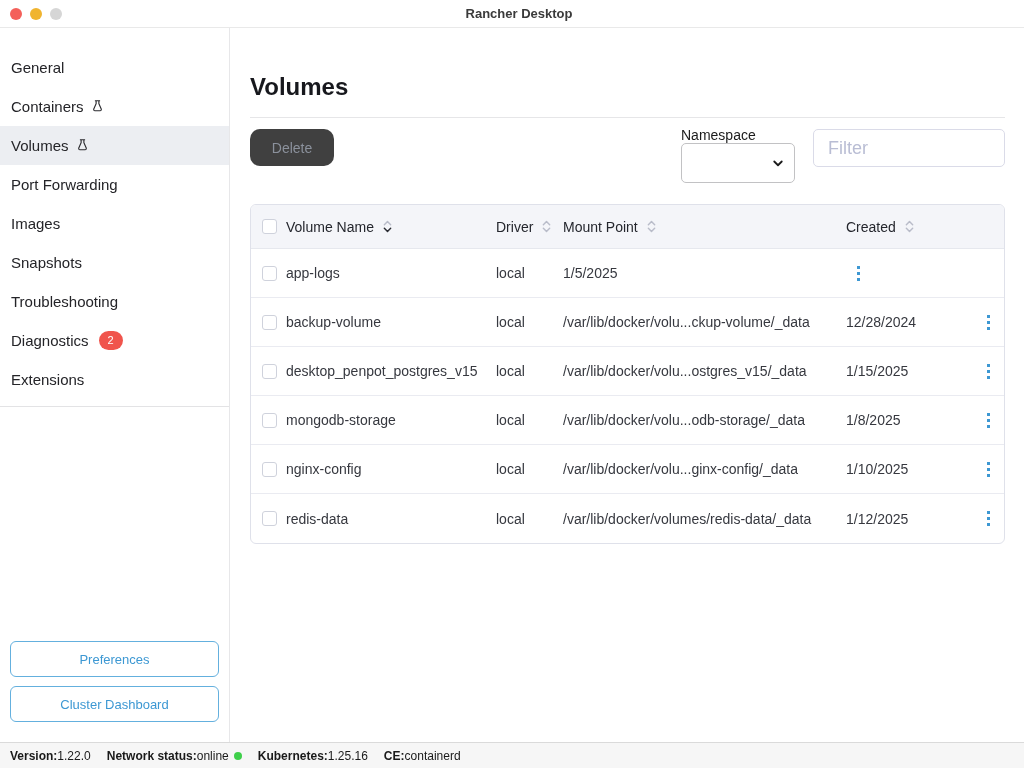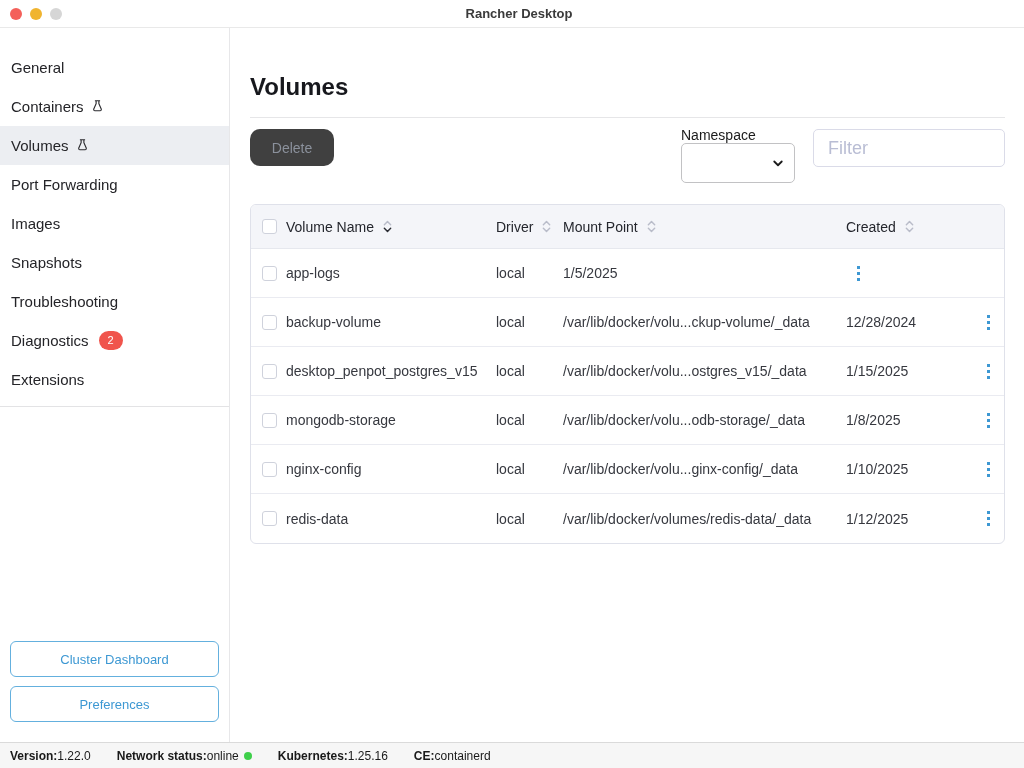--- a/index.html
+++ b/index.html
@@ -99,21 +99,21 @@
     display:flex; flex-direction:column; gap:3px; align-items:center;
     justify-content:center; cursor:pointer; width:20px; margin-left:2px; padding:3px 0;
   }
   .kebab i { width:3px; height:3px; background:#3d98d3; display:block; }
   .sort-icon { display:block; }
 
   
   .statusbar {
     position:absolute; left:0; bottom:0; width:1024px; height:26px;
     background:#f6f6f6; border-top:1px solid #dadada;
-    display:flex; align-items:center; gap:26px; padding-left:10px;
+    display:flex; align-items:center; gap:16px; padding-left:10px;
     font-size:12px; color:#1a1a1a;
   }
   .status-item { display:flex; align-items:center; }
   .status-item b { font-weight:bold; }
   .online-dot { width:8px; height:8px; border-radius:50%; background:#3ecf4a; margin-left:5px; }
 </style>
 </head>
 <body>
 
 <div class="titlebar">
@@ -159,22 +159,22 @@
         <div class="side-item">
           <span>Diagnostics</span>
           <span class="badge">2</span>
         </div>
         <div class="side-item">
           <span>Extensions</span>
         </div>
       </div>
     <hr class="side-div">
     <div class="side-buttons">
+      <button class="side-btn">Preferences</button>
       <button class="side-btn">Cluster Dashboard</button>
-      <button class="side-btn">Preferences</button>
     </div>
   </div>
 
   <div class="main">
     <h1 class="page-title">Volumes</h1>
     <hr class="title-rule">
 
     <div class="toolbar">
       <button class="delete-btn">Delete</button>
       <div class="ns-label">Namespace</div>

